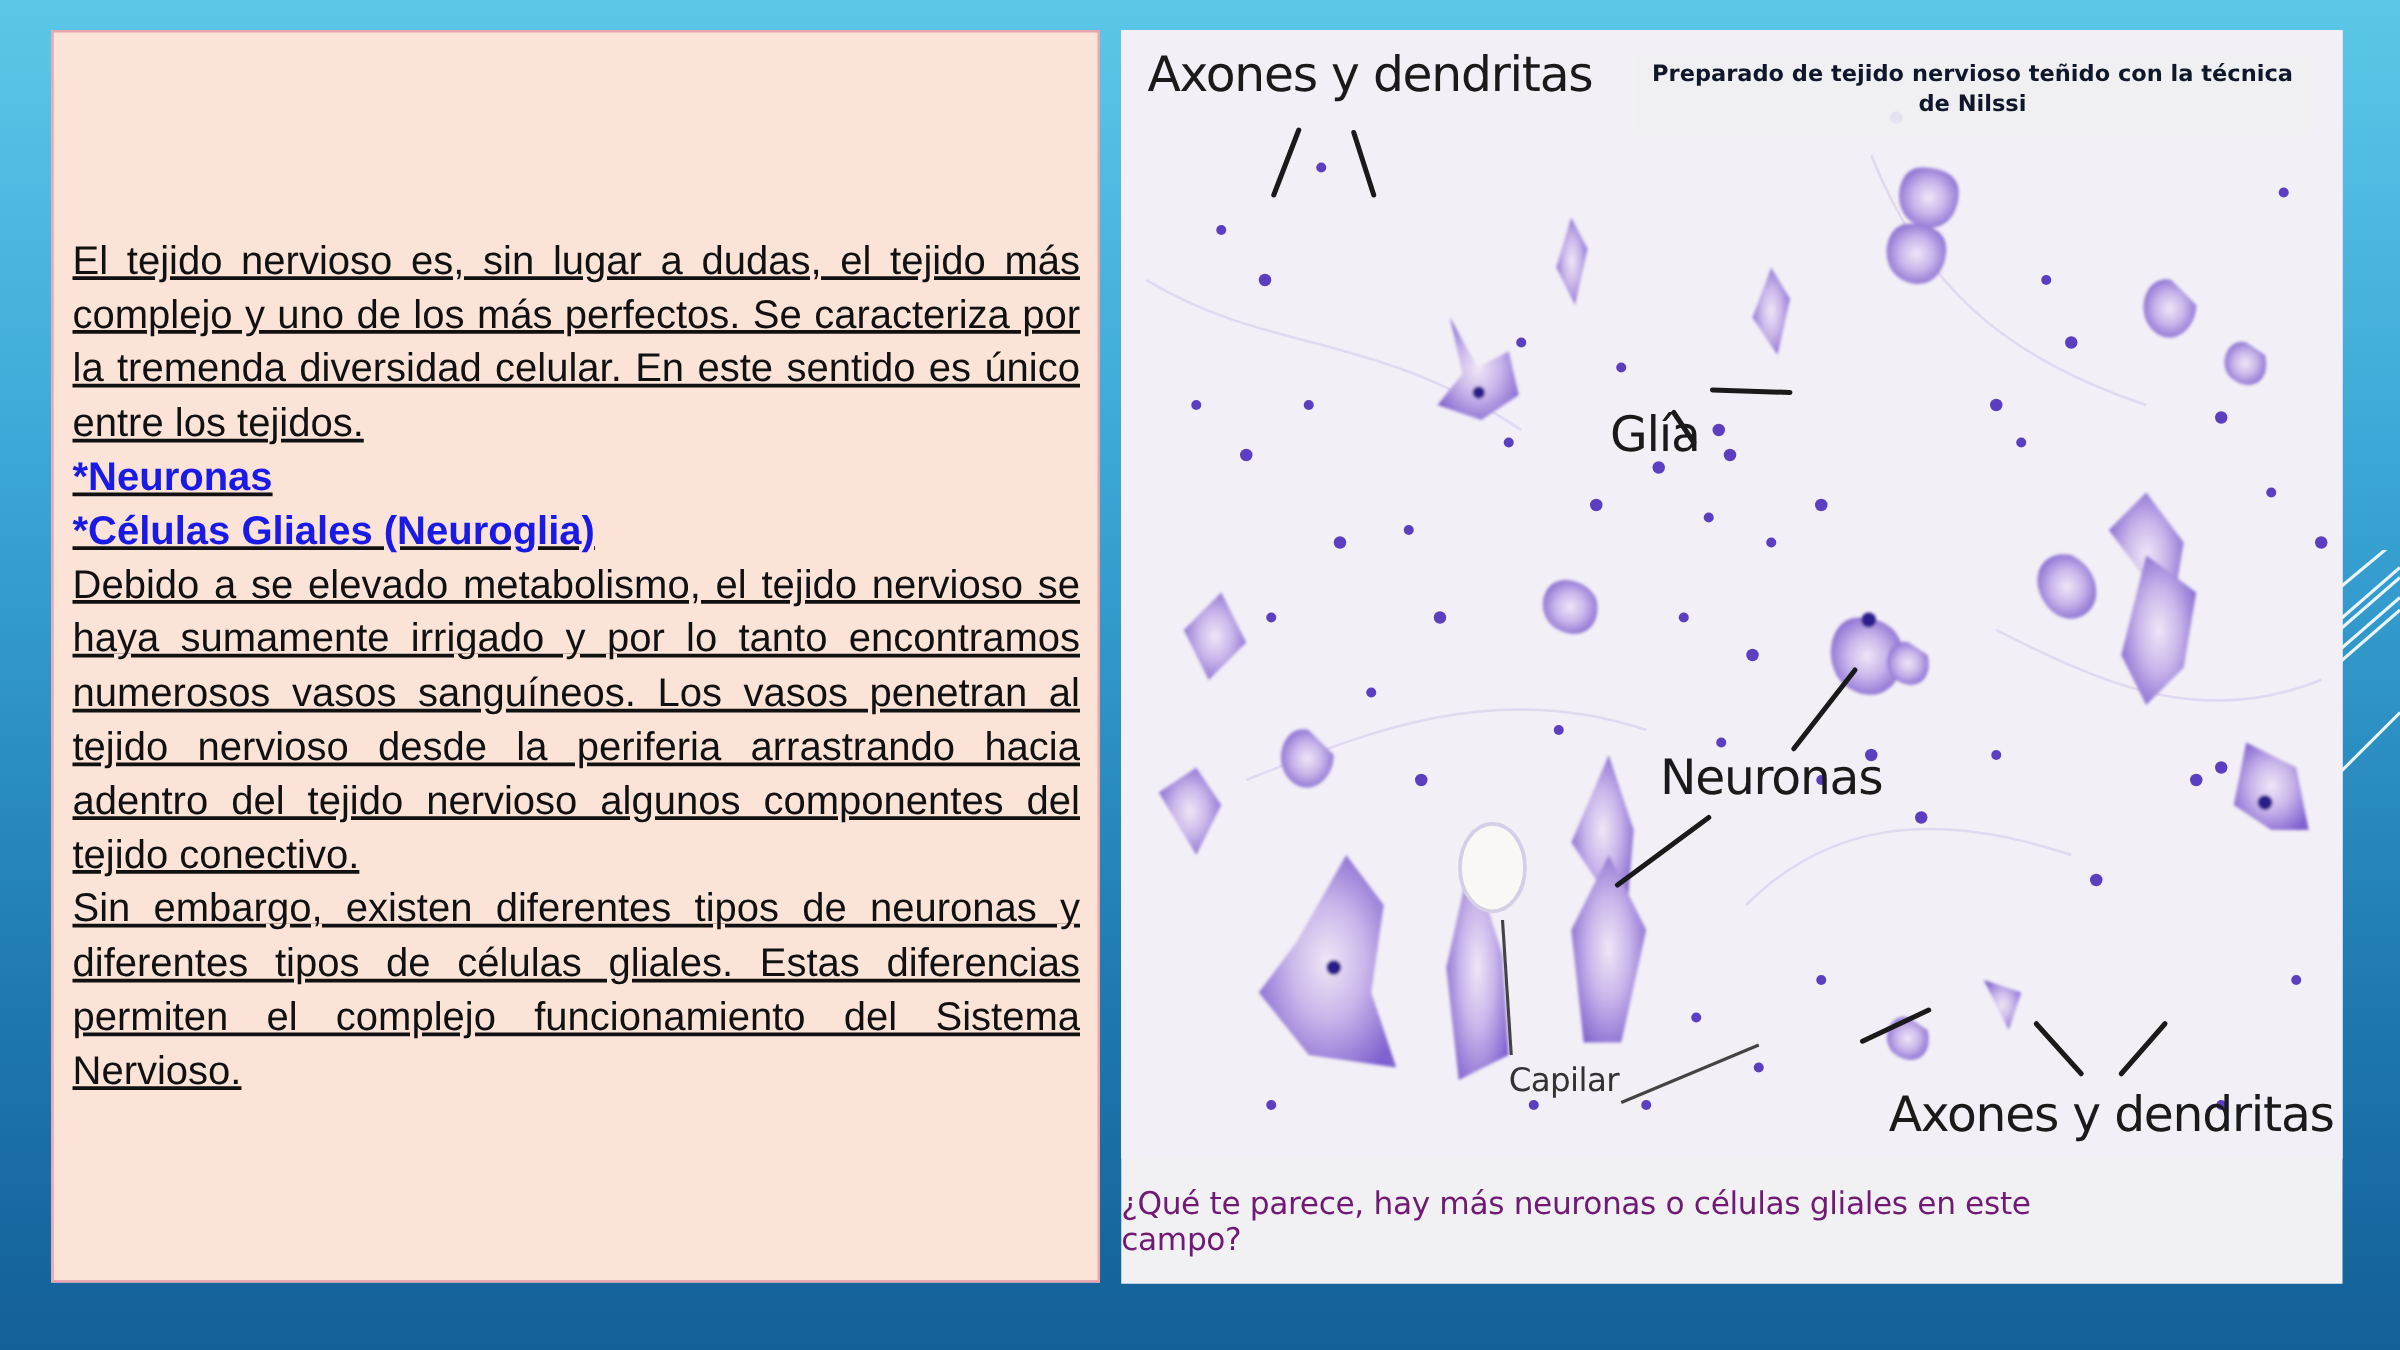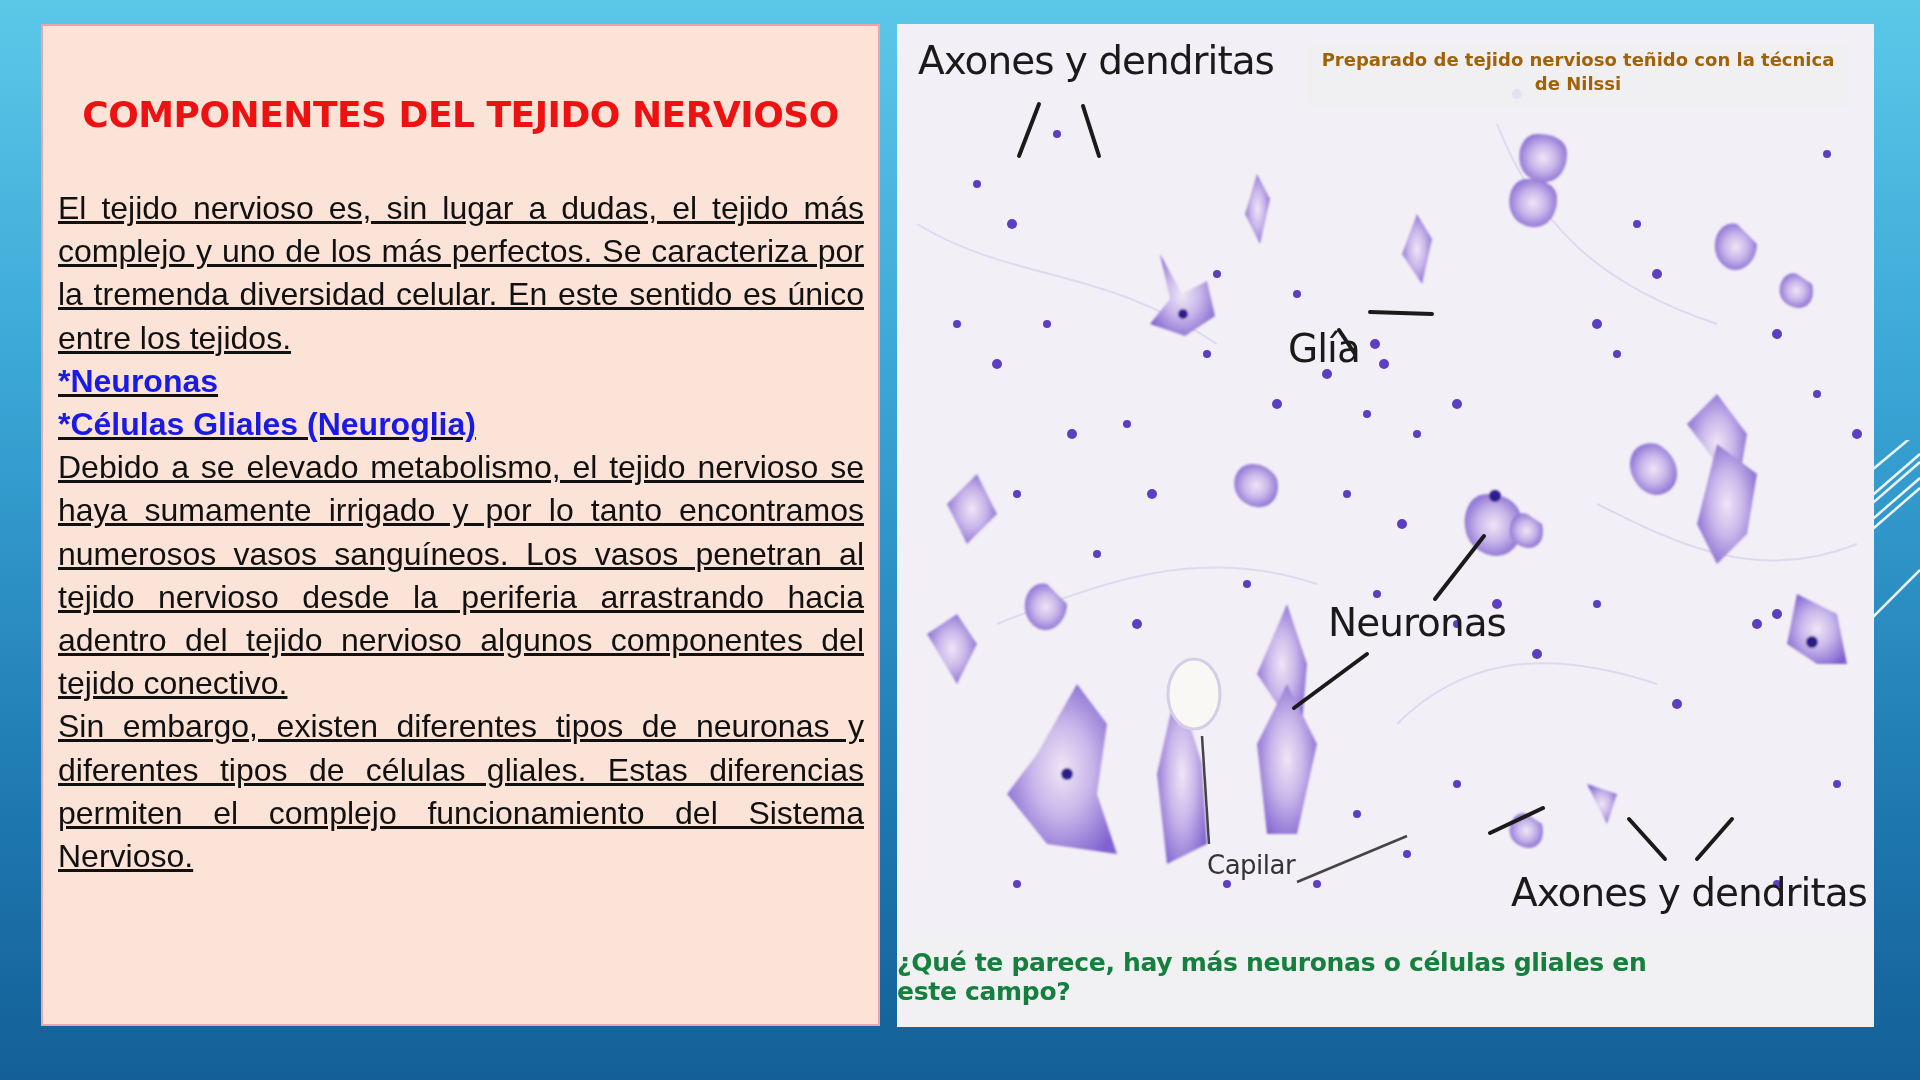--- a/index.html
+++ b/index.html
@@ -35,45 +35,44 @@
     background: #f1eff5; overflow: hidden;
   }
   .micro svg { position: absolute; left: 0; top: 0; }
   .lbl { position: absolute; color: #1a1a1a; font-family: "DejaVu Sans", sans-serif; white-space: nowrap; }
   .lbl-big { font-size: 39px; letter-spacing: -1px; }
   .lbl-small { font-size: 26px; color: #333; letter-spacing: -0.5px; }
   .caption-box {
     position: absolute; left: 1307px; top: 44px; width: 542px; height: 64px;
     background: rgba(240,240,242,0.92);
     font-family: "DejaVu Sans", sans-serif; font-weight: bold; font-size: 18px;
-    color: #a16207; text-align: center; line-height: 24px; padding-top: 4px; box-sizing: border-box;
+    color: #0f172a; text-align: center; line-height: 24px; padding-top: 4px; box-sizing: border-box;
   }
   .question {
     position: absolute; left: 897px; top: 927px; width: 814px; height: 100px;
     display: flex; align-items: center; justify-content: center;
-    font-family: "DejaVu Sans", sans-serif; font-weight: bold; font-size: 25px;
-    color: #15803d; letter-spacing: -0.3px;
+    font-family: "DejaVu Sans", sans-serif; font-weight: normal; font-size: 25px;
+    color: #701a75; letter-spacing: -0.3px;
   }
 </style>
 </head>
 <body>
 
 <svg class="deco-lines" viewBox="0 0 60 220">
   <g stroke="#ffffff" stroke-width="2.5" fill="none" opacity="0.9">
     <line x1="0" y1="40" x2="60" y2="-10"></line>
     <line x1="0" y1="66" x2="60" y2="14"></line>
     <line x1="0" y1="74" x2="60" y2="22"></line>
     <line x1="0" y1="90" x2="60" y2="38"></line>
     <line x1="0" y1="100" x2="60" y2="48"></line>
     <line x1="0" y1="190" x2="60" y2="130"></line>
   </g>
 </svg>
 
 <div class="text-panel">
-  <h1>COMPONENTES DEL TEJIDO NERVIOSO</h1>
   <div class="body-text">
     <p>El tejido nervioso es, sin lugar a dudas, el tejido más complejo y uno de los más perfectos. Se caracteriza por la tremenda diversidad celular. En este sentido es único entre los tejidos.</p>
     <p class="hl">*Neuronas</p>
     <p class="hl">*Células Gliales (Neuroglia)</p>
     <p>Debido a se elevado metabolismo, el tejido nervioso se haya sumamente irrigado y por lo tanto encontramos numerosos vasos sanguíneos. Los vasos penetran al tejido nervioso desde la periferia arrastrando hacia adentro del tejido nervioso algunos componentes del tejido conectivo.</p>
     <p>Sin embargo, existen diferentes tipos de neuronas y diferentes tipos de células gliales. Estas diferencias permiten el complejo funcionamiento del Sistema Nervioso.</p>
   </div>
 </div>
 
 <div class="image-panel">

